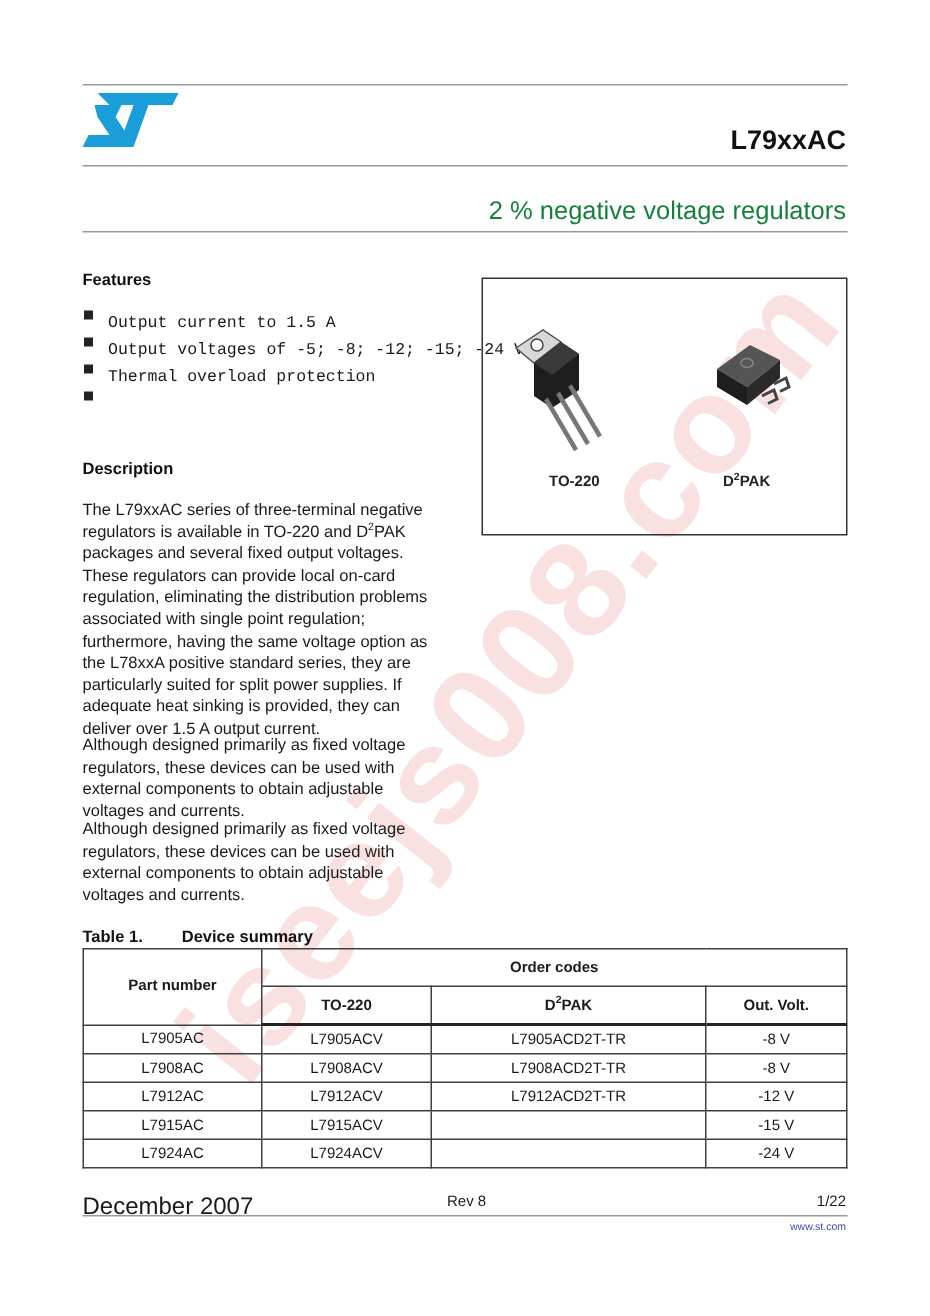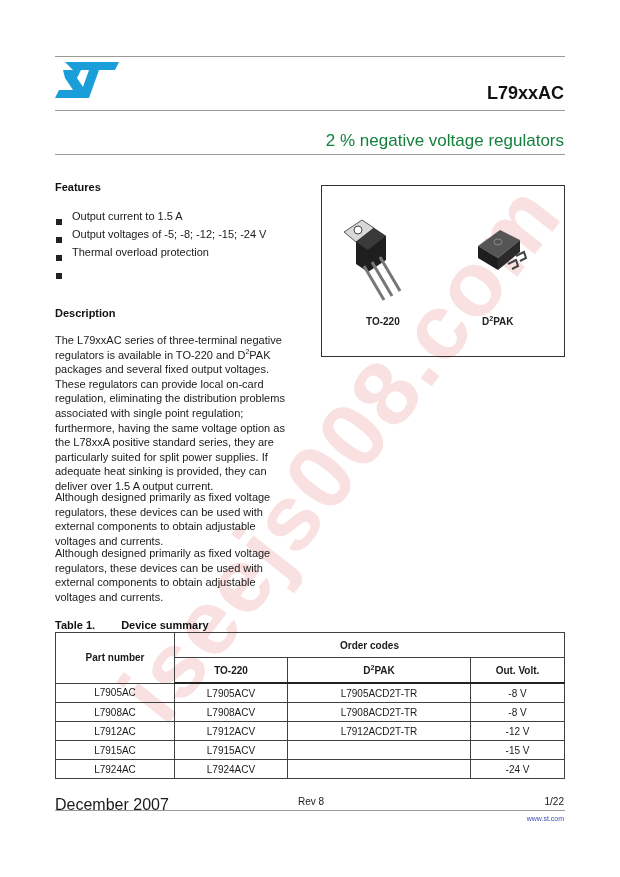--- a/index.html
+++ b/index.html
@@ -7,21 +7,21 @@
     width:620px; height:877px; background:#ffffff; position:relative; overflow:hidden;
     font-family:"Liberation Sans", sans-serif; color:#1a1a1a;
   }
   .rule { position:absolute; left:55px; width:510px; height:0; border-top:1px solid #9a9a9a; }
   #logo { position:absolute; left:55px; top:60px; width:66px; height:40px; }
   #part-title { position:absolute; right:56px; top:83px; font-size:18px; font-weight:bold; color:#111; }
   #subtitle { position:absolute; right:56px; top:131px; font-size:17px; color:#15803d; }
   h2 { margin:0; font-size:11px; font-weight:bold; color:#111; }
   #features-heading { position:absolute; left:55px; top:181px; }
   #features-list { position:absolute; left:55px; top:207px; margin:0; padding:0; list-style:none; font-size:11px; }
-  #features-list li { height:18px; line-height:18px; display:flex; align-items:flex-end; }
+  #features-list li { height:18px; line-height:18px; display:flex; align-items:flex-start;font-family:Liberation Mono, monospace; }
   .bullet { display:inline-block; width:6px; height:6px; background:#222; margin-right:10px; margin-left:1px; }
   #desc-heading { position:absolute; left:55px; top:307px; }
   .para { position:absolute; left:55px; width:240px; font-size:11px; line-height:14.6px; margin:0; }
   #p1 { top:333px; }
   #p2 { top:490px; }
   #p3 { top:546px; }
   sup { font-size:7px; vertical-align:super; line-height:0; }
   #figure { position:absolute; left:321px; top:185px; width:244px; height:172px; border:1px solid #333; box-sizing:border-box; }
   .pkg-label { position:absolute; font-size:10px; font-weight:bold; color:#222; }
   #lbl-to220 { left:44px; top:130px; }

